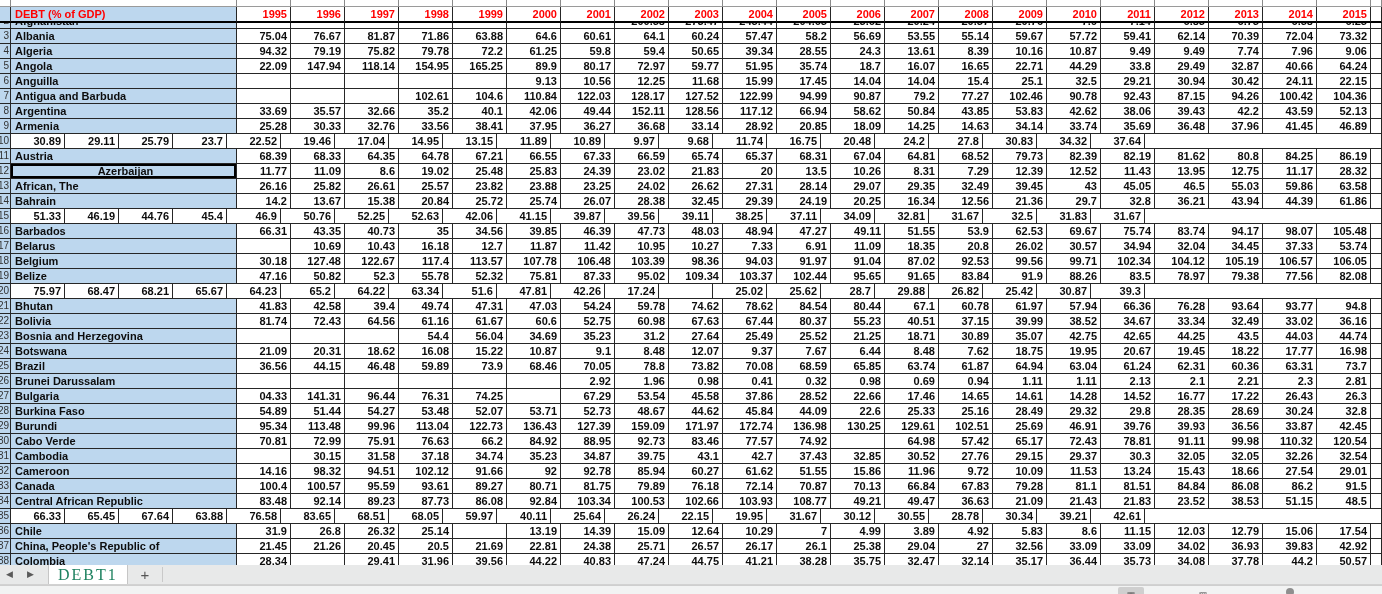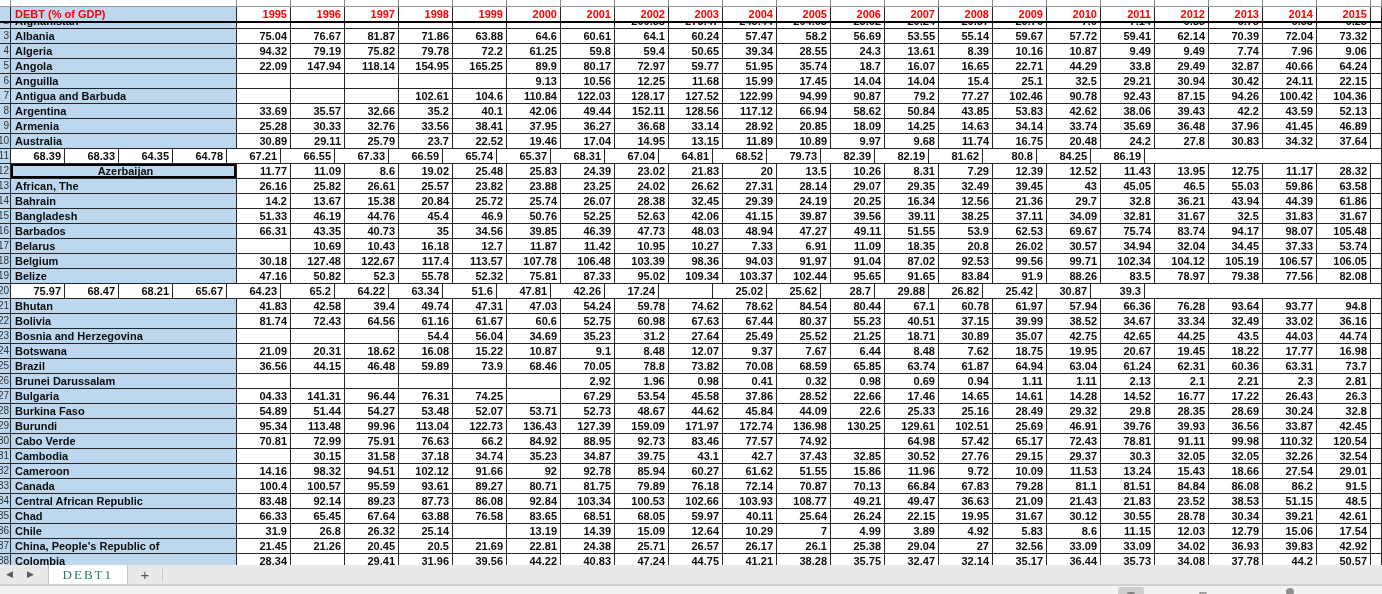--- a/index.html
+++ b/index.html
@@ -40,21 +40,21 @@
   
   .sel { box-shadow: inset 0 0 0 2px #000; text-align: center; }
 
   
   .tabbar { height:20px; background:#E8E9E9; display:flex; align-items:stretch;
             border-bottom:1px solid #d2d2d2; position:relative; flex:0 0 auto; }
   .navarrows { display:flex; align-items:center; gap:14px; padding:0 10px 0 6px; }
   .navarrow { font-size:9px; color:#5a5a5a; line-height:1; cursor:default; }
   .tab { width:80px; margin-left:4px; background:#fff; border-left:1px solid #c6c6c6;
          border-right:1px solid #c6c6c6; display:flex; align-items:center; justify-content:center; }
-  .tab-label { font-family:"Liberation Serif", serif; font-size:13px; color:#1E8260;
+  .tab-label { font-family:"Liberation Serif", serif; font-size:16px; color:#1E8260;
                letter-spacing:2px; }
   .addtab { width:34px; display:flex; align-items:center; justify-content:center;
             font-size:15px; color:#555; }
   .tabbar-divider { width:1px; background:#c9c9c9; margin:2px 0; }
 
   
   .statusbar { height:9px; background:#F2F3F3; border-top:1px solid #cfcfcf;
                position:relative; overflow:hidden; flex:1 0 auto; }
   .viewbtns { position:absolute; left:1118px; top:1px; display:flex; gap:10px; }
   .viewbtn { width:26px; height:16px; display:flex; align-items:center; justify-content:center;
@@ -392,21 +392,20 @@
         <div class="c val"><span>36.48</span></div>
         <div class="c val"><span>37.96</span></div>
         <div class="c val"><span>41.45</span></div>
         <div class="c val"><span>46.89</span></div>
         <div class="c fillc"><span></span></div>
       </div>
       <div class="row body">
         <div class="c rn">
           <span>10</span>
         </div>
-        <div class="c name"><span>Australia</span></div>
         <div class="c val"><span>30.89</span></div>
         <div class="c val"><span>29.11</span></div>
         <div class="c val"><span>25.79</span></div>
         <div class="c val"><span>23.7</span></div>
         <div class="c val"><span>22.52</span></div>
         <div class="c val"><span>19.46</span></div>
         <div class="c val"><span>17.04</span></div>
         <div class="c val"><span>14.95</span></div>
         <div class="c val"><span>13.15</span></div>
         <div class="c val"><span>11.89</span></div>
@@ -420,20 +419,21 @@
         <div class="c val"><span>27.8</span></div>
         <div class="c val"><span>30.83</span></div>
         <div class="c val"><span>34.32</span></div>
         <div class="c val"><span>37.64</span></div>
         <div class="c fillc"><span></span></div>
       </div>
       <div class="row body">
         <div class="c rn">
           <span>11</span>
         </div>
+        <div class="c name"><span>Austria</span></div>
         <div class="c val"><span>68.39</span></div>
         <div class="c val"><span>68.33</span></div>
         <div class="c val"><span>64.35</span></div>
         <div class="c val"><span>64.78</span></div>
         <div class="c val"><span>67.21</span></div>
         <div class="c val"><span>66.55</span></div>
         <div class="c val"><span>67.33</span></div>
         <div class="c val"><span>66.59</span></div>
         <div class="c val"><span>65.74</span></div>
         <div class="c val"><span>65.37</span></div>
@@ -531,21 +531,20 @@
         <div class="c val"><span>36.21</span></div>
         <div class="c val"><span>43.94</span></div>
         <div class="c val"><span>44.39</span></div>
         <div class="c val"><span>61.86</span></div>
         <div class="c fillc"><span></span></div>
       </div>
       <div class="row body">
         <div class="c rn">
           <span>15</span>
         </div>
-        <div class="c name"><span>Bangladesh</span></div>
         <div class="c val"><span>51.33</span></div>
         <div class="c val"><span>46.19</span></div>
         <div class="c val"><span>44.76</span></div>
         <div class="c val"><span>45.4</span></div>
         <div class="c val"><span>46.9</span></div>
         <div class="c val"><span>50.76</span></div>
         <div class="c val"><span>52.25</span></div>
         <div class="c val"><span>52.63</span></div>
         <div class="c val"><span>42.06</span></div>
         <div class="c val"><span>41.15</span></div>
@@ -1090,21 +1089,20 @@
         <div class="c val"><span>23.52</span></div>
         <div class="c val"><span>38.53</span></div>
         <div class="c val"><span>51.15</span></div>
         <div class="c val"><span>48.5</span></div>
         <div class="c fillc"><span></span></div>
       </div>
       <div class="row body">
         <div class="c rn">
           <span>35</span>
         </div>
-        <div class="c name"><span>Chad</span></div>
         <div class="c val"><span>66.33</span></div>
         <div class="c val"><span>65.45</span></div>
         <div class="c val"><span>67.64</span></div>
         <div class="c val"><span>63.88</span></div>
         <div class="c val"><span>76.58</span></div>
         <div class="c val"><span>83.65</span></div>
         <div class="c val"><span>68.51</span></div>
         <div class="c val"><span>68.05</span></div>
         <div class="c val"><span>59.97</span></div>
         <div class="c val"><span>40.11</span></div>

